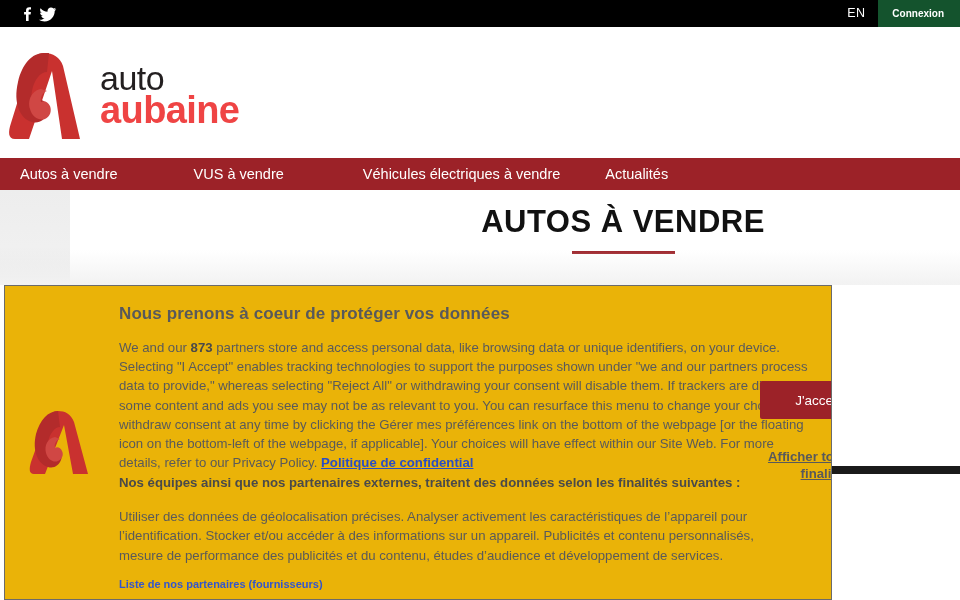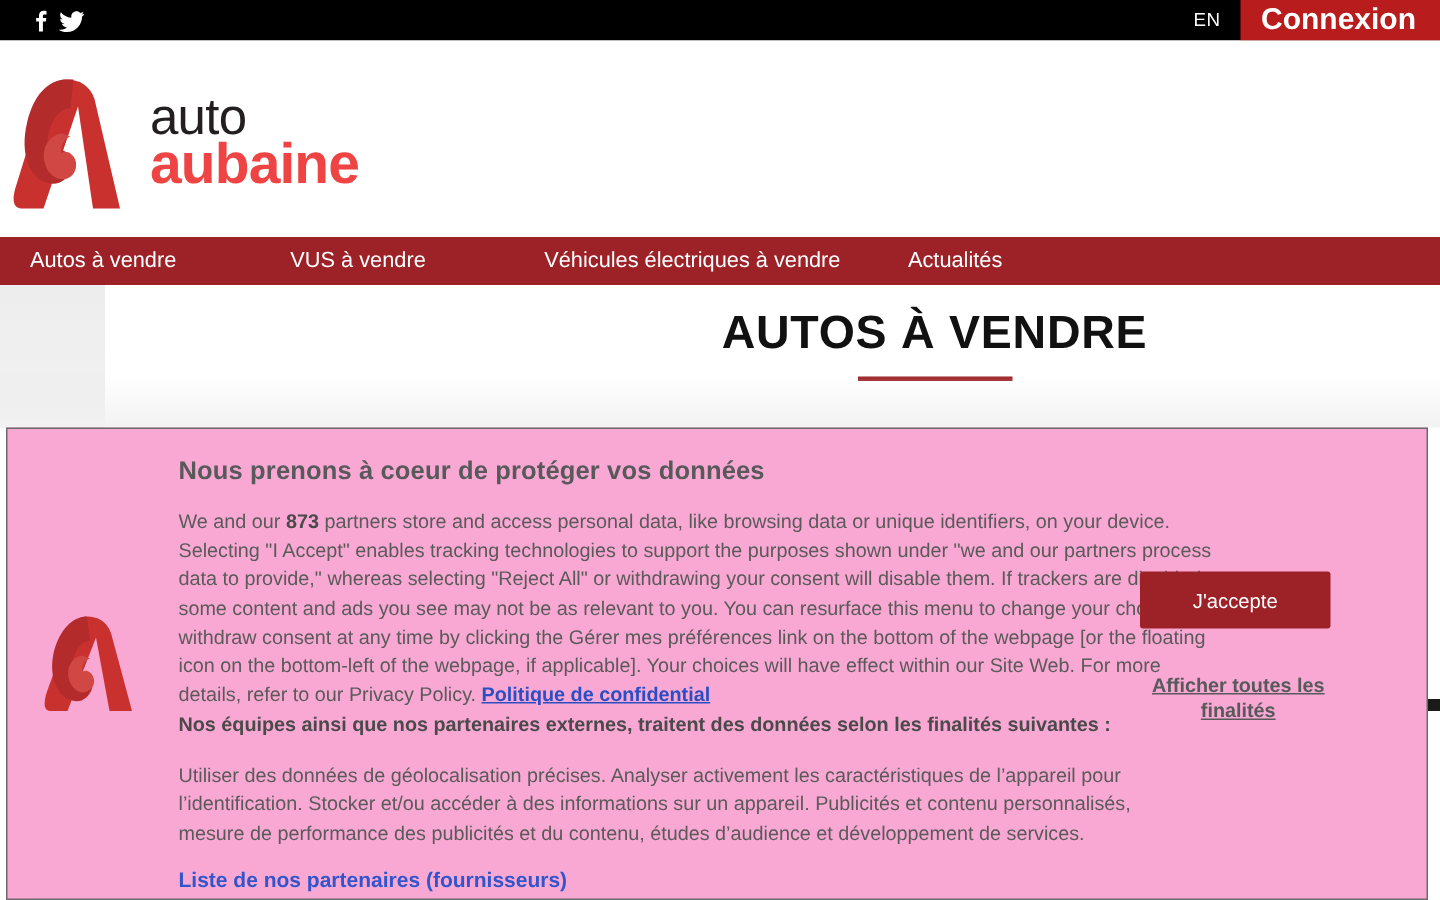--- a/index.html
+++ b/index.html
@@ -40,23 +40,23 @@
   .topbar-spacer { flex: 1 1 auto; }
   .lang {
     color: #ffffff;
     font-size: 12.5px;
     letter-spacing: .3px;
     padding: 16px 13px;
     line-height: 27px;
     cursor: pointer;
   }
   .login-btn {
-    background: #b91c1c;
+    background: #14532d;
     color: #ffffff;
-    font-size: 20px;
+    font-size: 10px;
     font-weight: bold;
     height: 27px;
     line-height: 27px;
     padding: 0 16px 0 14px;
     white-space: nowrap;
     cursor: pointer;
   }
 
   
   .header {
@@ -173,23 +173,23 @@
     left: 775px; top: 276px;
     width: 185px; height: 8px;
     background: #1a1a1a;
   }
 
   
   .consent {
     position: absolute;
     left: 4px;
     top: 285px;
-    width: 948px;
+    width: 828px;
     height: 315px;
-    background: #f9a8d4;
+    background: #eab308;
     border: 1px solid #6b6b6b;
     box-sizing: border-box;
     overflow: hidden;
   }
   .consent-logo {
     position: absolute;
     left: 22px;
     top: 123px;
     width: 70px;
     height: 66px;
@@ -232,21 +232,21 @@
   .consent-p2 {
     font-size: 13.2px;
     line-height: 19.8px;
     color: #5a5a5a;
     margin: 14px 0 0 0;
     width: 670px;
   }
   .link-partners {
     display: inline-block;
     margin-top: 12px;
-    font-size: 14px;
+    font-size: 11px;
     font-weight: bold;
     color: #3355cc;
     text-decoration: none;
     cursor: pointer;
   }
 
   .accept-btn {
     position: absolute;
     left: 755px;
     top: 95px;

